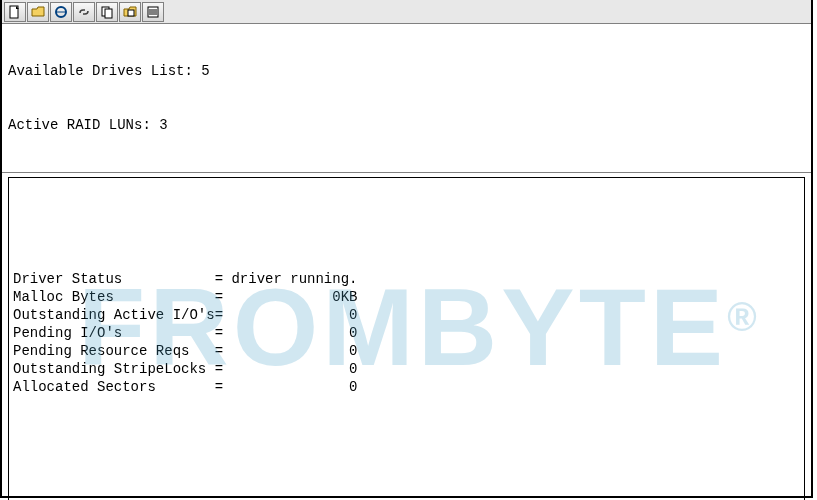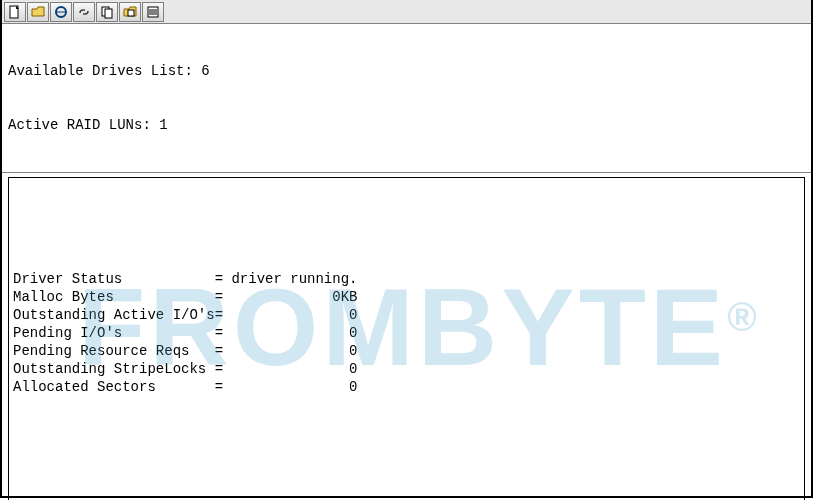--- a/index.html
+++ b/index.html
@@ -129,22 +129,22 @@
       <svg viewBox="0 0 14 14">
           <rect x="2" y="2" width="10" height="10" fill="#fff" stroke="#000"></rect>
           <line x1="3" y1="5" x2="11" y2="5" stroke="#000"></line>
           <line x1="3" y1="7" x2="11" y2="7" stroke="#000"></line>
           <line x1="3" y1="9" x2="11" y2="9" stroke="#000"></line>
         </svg>
     </div>
   </div>
 
   <div class="section">
-    <span class="row">Available Drives List: 6</span>
-    <span class="row">Active RAID LUNs: 1</span>
+    <span class="row">Available Drives List: 5</span>
+    <span class="row">Active RAID LUNs: 3</span>
   </div>
   <hr class="hr">
 
   <div class="terminal">
 
     <div class="wm">
       <span>FROMBYTE</span>
       <span class="reg">®</span>
     </div>
 

